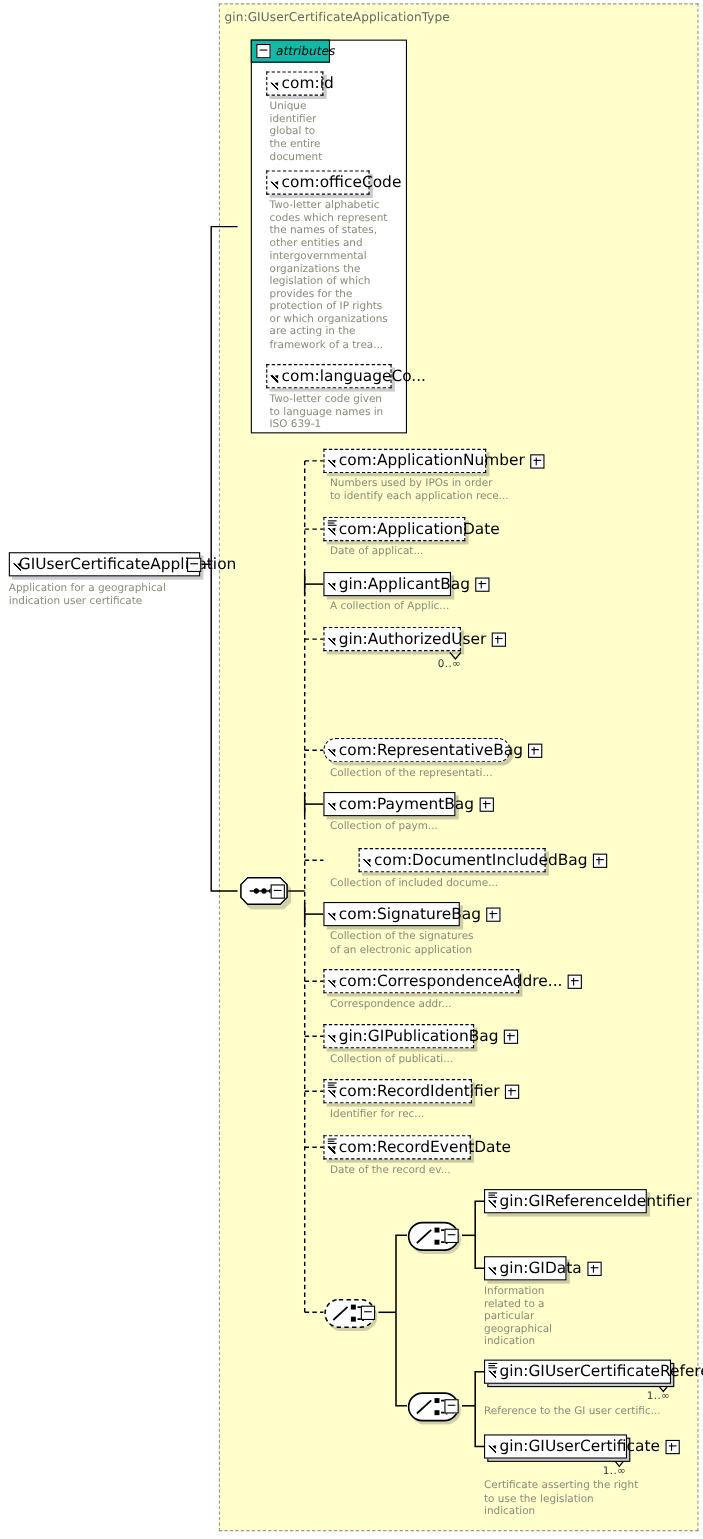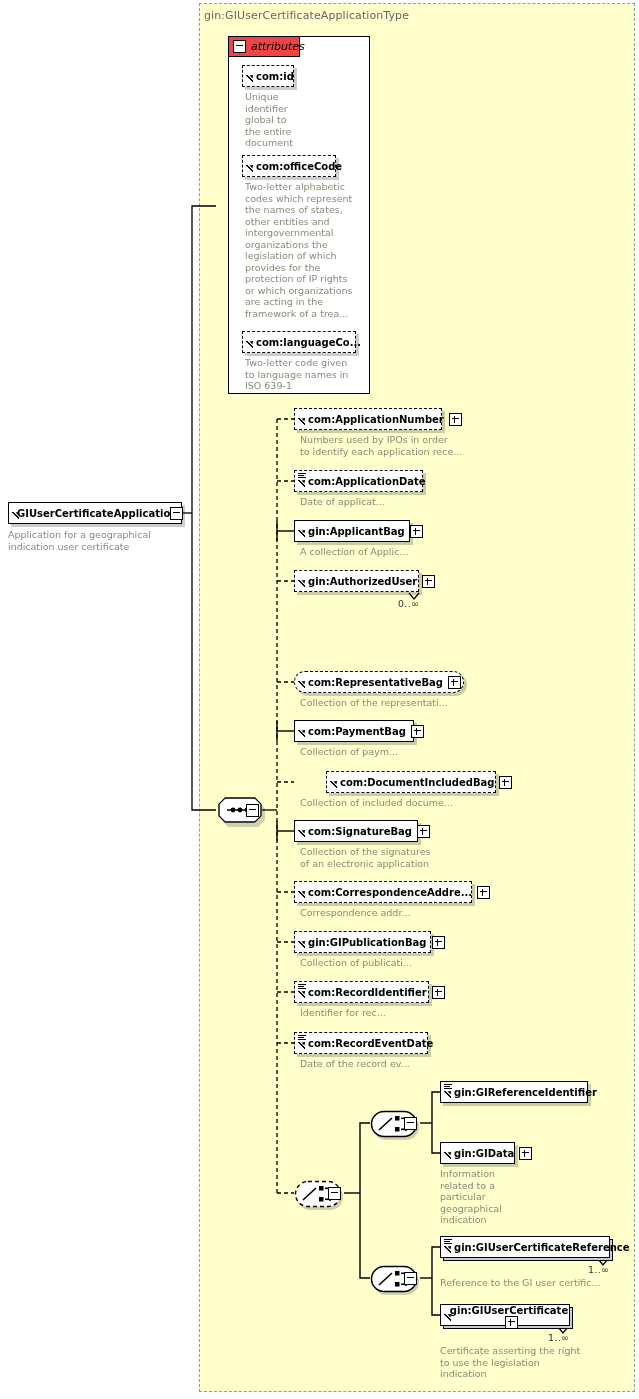--- a/index.html
+++ b/index.html
@@ -10,35 +10,35 @@
   
   .typebox{position:absolute;left:199px;top:3px;width:436px;height:1389px;
            background:#ffffcc;border:1px dashed #999999;box-sizing:border-box;}
   .typelabel{position:absolute;left:204px;top:9px;font-size:11px;color:#666666;
              letter-spacing:.1px;white-space:nowrap;}
 
   
   .attrpanel{position:absolute;left:228px;top:36px;width:142px;height:358px;
              background:#ffffff;border:1px solid #000000;box-sizing:border-box;}
   .attrtab{position:absolute;left:228px;top:36px;width:72px;height:21px;
-           background:#ef4444;border:1px solid #000000;box-sizing:border-box;
+           background:#14b8a6;border:1px solid #000000;box-sizing:border-box;
            display:flex;align-items:center;gap:5px;padding-left:4px;}
   .attrtab .ttl{font-size:11px;font-style:italic;color:#000;}
   .boxminus{width:11px;height:11px;border:1px solid #000;background:#fff;
             position:relative;flex:none;}
   .boxminus::before{content:"";position:absolute;left:2px;top:4px;width:7px;height:1px;background:#000;}
   .boxplus{width:11px;height:11px;border:1px solid #000;background:#fff;
             position:relative;flex:none;display:inline-block;vertical-align:middle;}
   .boxplus::before{content:"";position:absolute;left:2px;top:4px;width:7px;height:1px;background:#000;}
   .boxplus::after{content:"";position:absolute;left:4px;top:2px;width:1px;height:7px;background:#000;}
 
   
   .node{position:absolute;box-sizing:border-box;background:#ffffff;height:22px;
         display:flex;align-items:center;padding:0 5px 0 13px;white-space:nowrap;}
-  .node .nm{font-size:10px;font-weight:bold;color:#000;line-height:11px;}
+  .node .nm{font-size:14px;font-weight:normal;color:#000;line-height:11px;}
   .node .boxplus{margin-left:5px;}
   .solid{border:1.6px solid #000;}
   .dashed{border:1.4px dashed #000;}
   .shadow{box-shadow:3px 3px 0 -0px rgba(0,0,0,0.20);}
   
   .node::before{content:"";position:absolute;left:3px;bottom:4px;width:7px;height:7px;
      background:
        linear-gradient(45deg, transparent 46%, #000 46%, #000 60%, transparent 60%);
   }
   .node::after{content:"";position:absolute;left:7.5px;bottom:7.5px;width:0;height:0;
@@ -336,21 +336,21 @@
         <i></i>
         <i></i>
       </span>
     <span class="nm">gin:GIUserCertificateReference</span>
   </div>
   <div class="occ" style="left:588px;top:1264px;">1..∞</div>
   <div class="ann" style="left:440px;top:1277px;width:190px;">Reference to the GI user certific...</div>
 
   <div style="position:absolute;left:443px;top:1307px;width:130px;height:22px;
               border:1.6px solid #000;background:#fff;box-sizing:border-box;"></div>
-  <div class="node solid shadow" style="left:440px;top:1304px;width:130px;flex-direction:column;">
+  <div class="node solid shadow" style="left:440px;top:1304px;width:130px;">
     <span class="nm">gin:GIUserCertificate</span>
     <span class="boxplus"></span>
   </div>
   <div class="occ" style="left:548px;top:1332px;">1..∞</div>
   <div class="ann" style="left:440px;top:1345px;width:190px;">Certificate asserting the right
 to use the legislation
 indication</div>
 
 </div>
 

